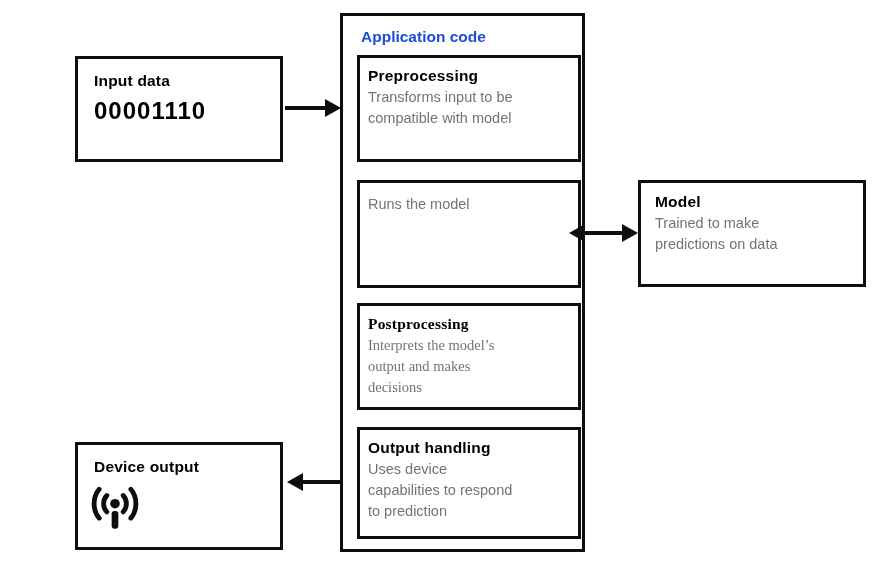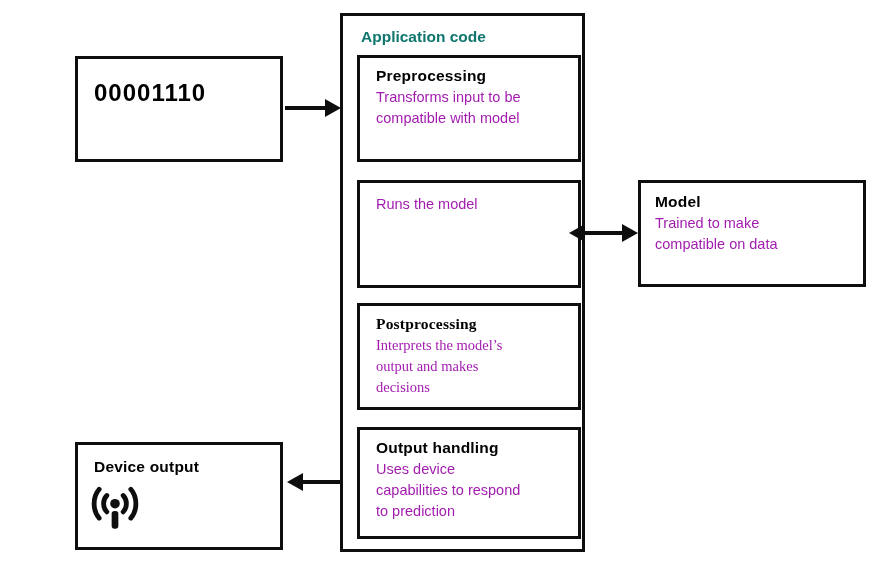--- a/index.html
+++ b/index.html
@@ -22,21 +22,21 @@
   }
   .box-title {
     font-weight: 700;
     font-size: 15.5px;
     color: #000000;
     letter-spacing: 0.2px;
   }
   .box-desc {
     font-size: 14.5px;
     line-height: 1.45;
-    color: #a21caf;
+    color: #737373;
     white-space: pre-line;
     margin-top: 2px;
   }
 
   
   .input-box {
     left: 75px; top: 56px;
     width: 208px; height: 106px;
     padding: 13px 16px;
   }
@@ -51,26 +51,26 @@
   
   .app-container {
     left: 340px; top: 13px;
     width: 245px; height: 539px;
   }
   .app-title {
     position: absolute;
     top: 12px; left: 18px;
     font-weight: 700;
     font-size: 15.5px;
-    color: #0f766e;
+    color: #1d4ed8;
   }
   .step-box {
     left: 14px;
     width: 224px;
-    padding: 9px 16px;
+    padding: 9px 8px;
   }
   .step-0 { top: 39px;  height: 107px; }
   .step-1 { top: 164px; height: 108px; }
   .step-2 { top: 287px; height: 107px; font-family: Liberation Serif, serif; }
   .step-3 { top: 411px; height: 112px; }
 
   
   .model-box {
     left: 638px; top: 180px;
     width: 228px; height: 107px;
@@ -108,20 +108,21 @@
   .arrow-input  { left: 285px; top: 99px;  width: 56px; }
   .arrow-model  { left: 569px; top: 224px; width: 69px; }
   .arrow-output { left: 287px; top: 473px; width: 53px; }
 </style>
 </head>
 <body>
 
 <div class="canvas">
 
   <div class="box input-box">
+    <div class="box-title">Input data</div>
     <div class="input-value">00001110</div>
   </div>
 
   <div class="arrow arrow-input">
     <div class="shaft"></div>
     <div class="head head-right"></div>
   </div>
 
   <div class="box app-container">
     <div class="app-title">Application code</div>
@@ -153,21 +154,21 @@
 
   <div class="arrow arrow-model">
     <div class="head head-left"></div>
     <div class="shaft"></div>
     <div class="head head-right"></div>
   </div>
 
   <div class="box model-box">
     <div class="box-title">Model</div>
     <div class="box-desc">Trained to make
-compatible on data</div>
+predictions on data</div>
   </div>
 
   <div class="arrow arrow-output">
     <div class="head head-left"></div>
     <div class="shaft"></div>
   </div>
 
   <div class="box device-box">
     <div class="box-title">Device output</div>
     <svg class="broadcast-icon" width="48" height="48" viewBox="0 0 100 100" aria-hidden="true">

